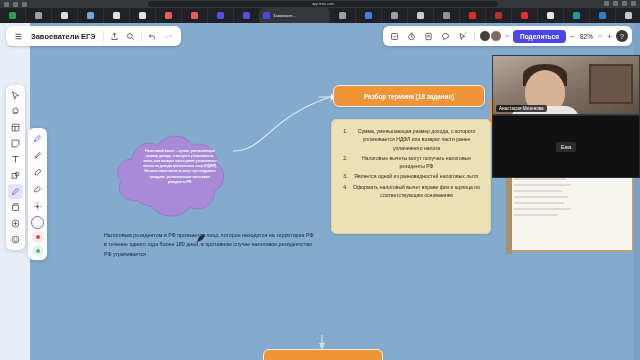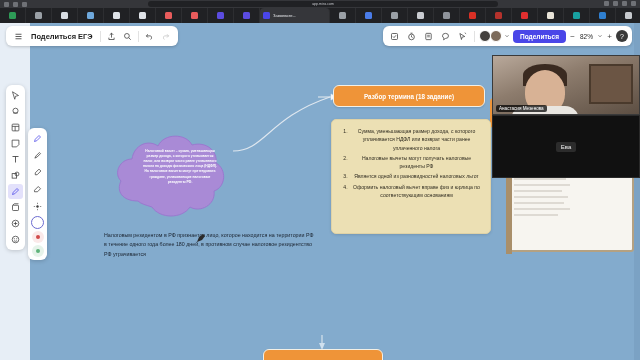--- a/index.html
+++ b/index.html
@@ -447,21 +447,21 @@
       <i style="background:#5fb37a"></i>
     </div>
 </div>
 
 <div id="app-toolbar">
   <div class="tb-icon">
     <svg width="9" height="9" viewBox="0 0 12 12">
         <path d="M2,3 H10 M2,6 H10 M2,9 H10" stroke="currentColor" stroke-width="1.1"></path>
       </svg>
   </div>
-  <div id="doc-title">Поделиться ЕГЭ</div>
+  <div id="doc-title">Завоеватели ЕГЭ</div>
   <div class="tb-sep"></div>
   <div class="tb-icon">
     <svg width="9" height="9" viewBox="0 0 12 12">
         <path d="M6,1.5 V7.5 M3.6,3.9 L6,1.5 L8.4,3.9" stroke="currentColor" stroke-width="1" fill="none"></path>
         <path d="M2.5,7.5 V10 H9.5 V7.5" stroke="currentColor" stroke-width="1" fill="none"></path>
       </svg>
   </div>
   <div class="tb-icon">
     <svg width="9" height="9" viewBox="0 0 12 12">
         <circle cx="5.2" cy="5.2" r="3.2" fill="none" stroke="currentColor" stroke-width="1"></circle>

